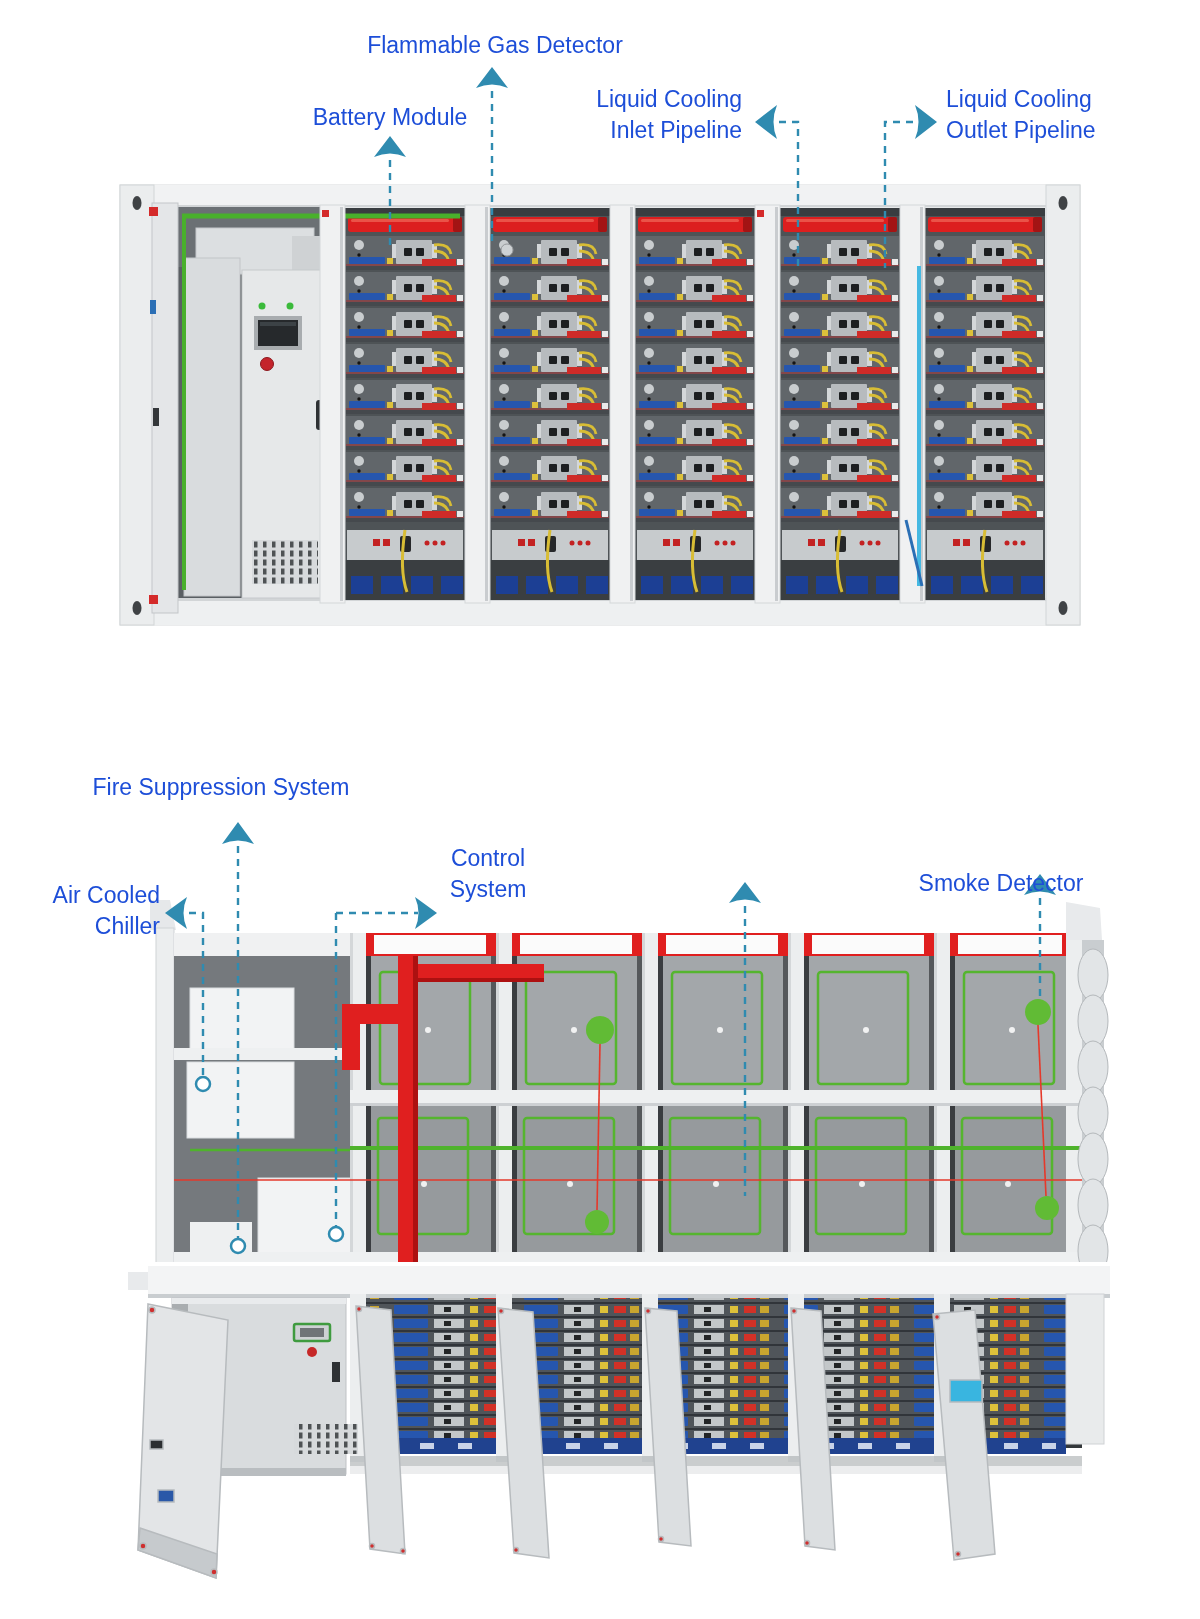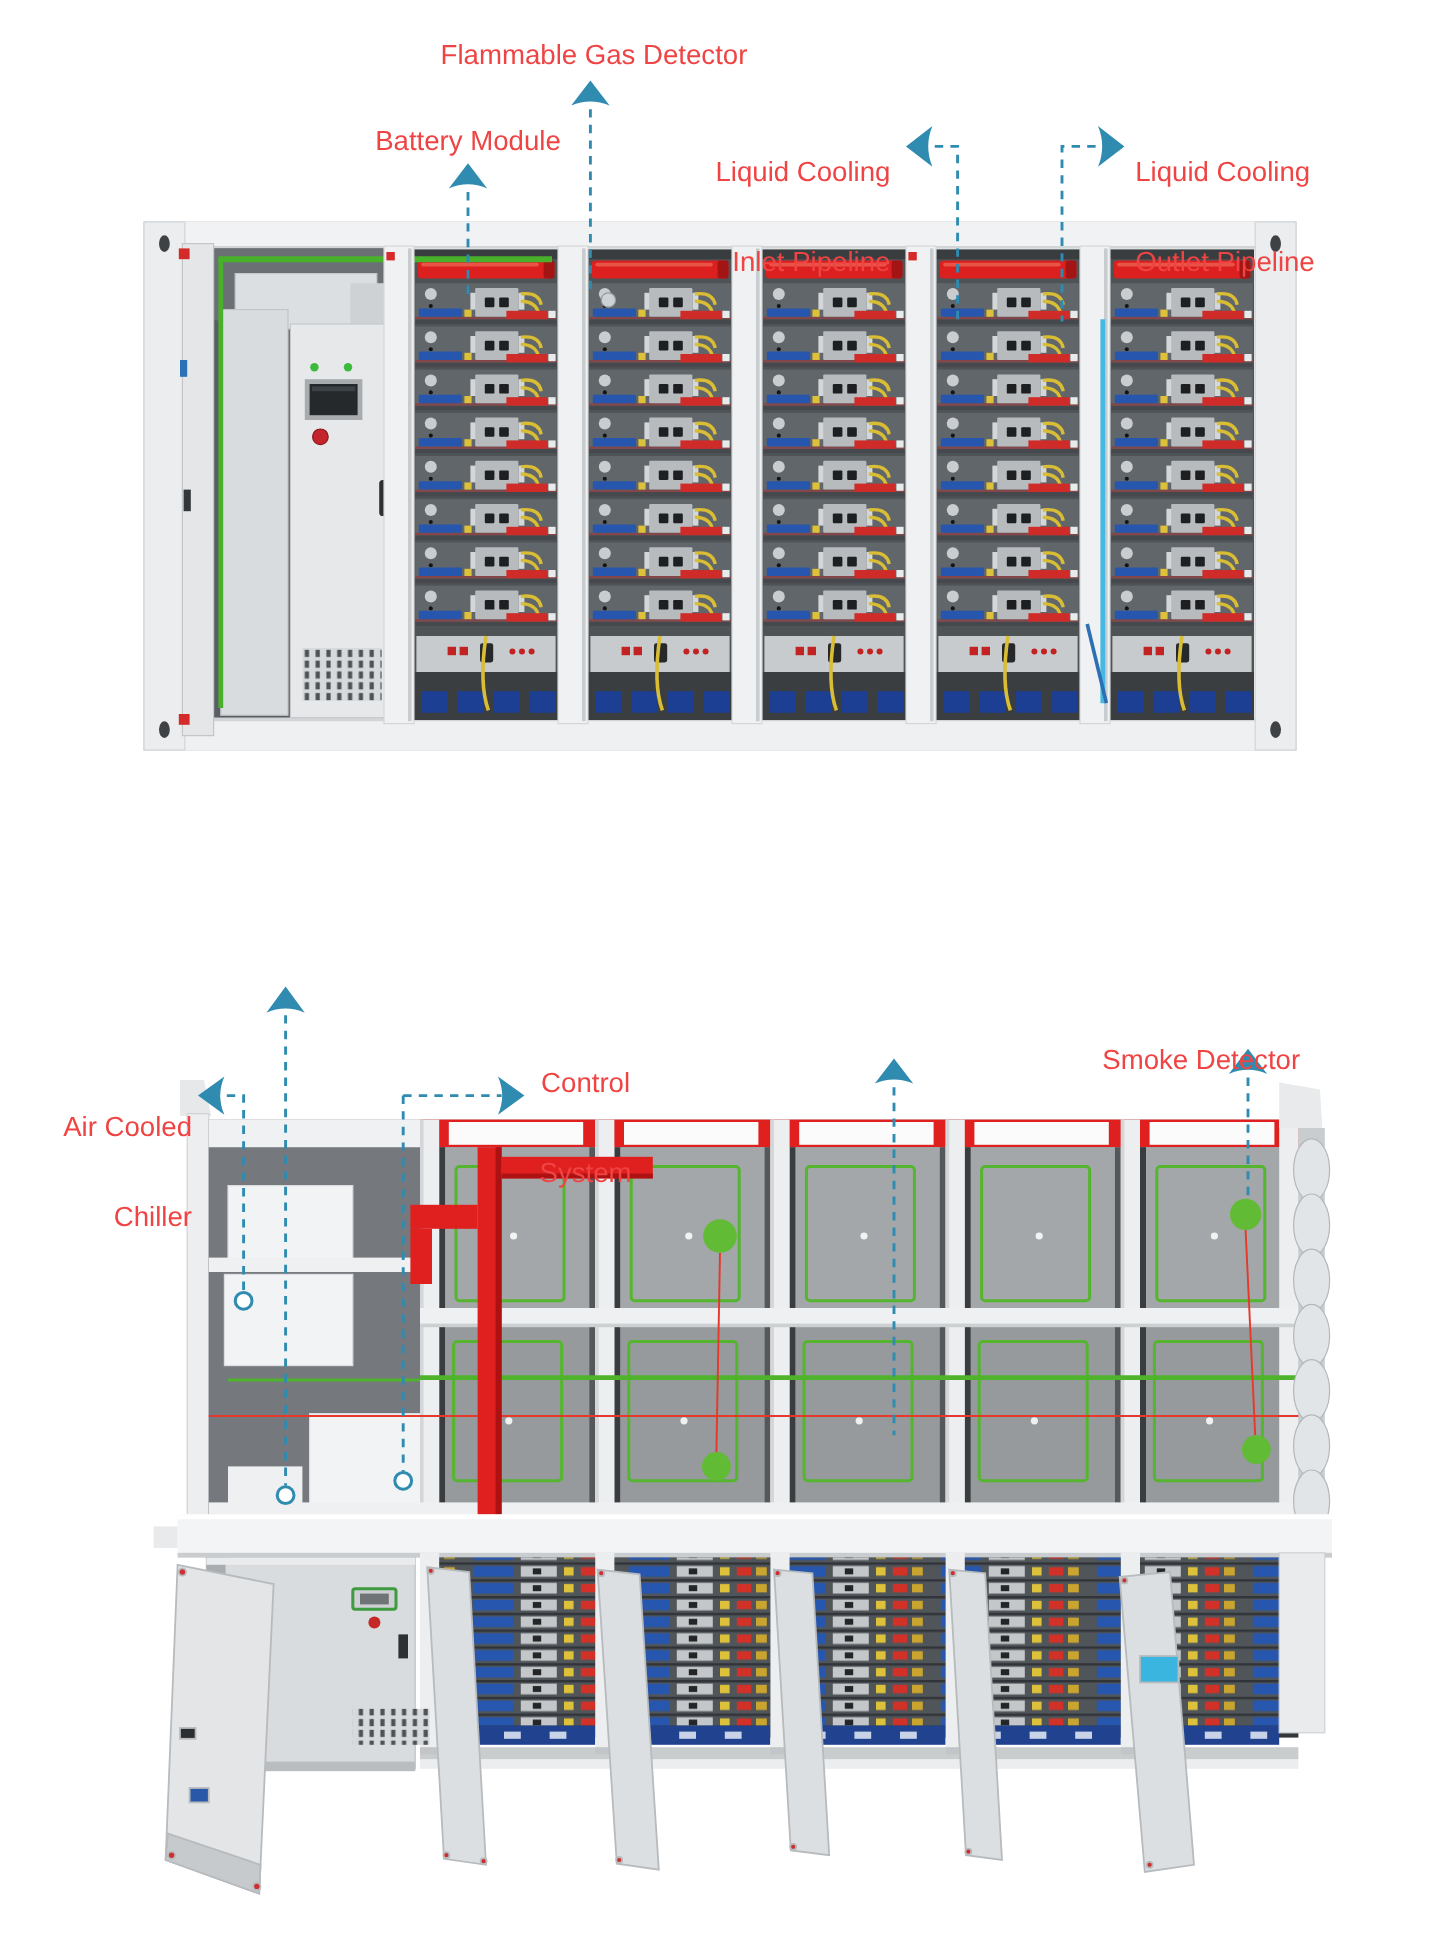--- a/index.html
+++ b/index.html
@@ -1,20 +1,20 @@
 <!DOCTYPE html>
 <html><head>
 <meta charset="utf-8">
 <style>
   html,body{margin:0;padding:0;background:#ffffff;}
   .stage{position:relative;width:1200px;height:1619px;background:#ffffff;overflow:hidden;
          font-family:"Liberation Sans",sans-serif;}
   .stage svg{position:absolute;left:0;top:0;}
-  .lbl{position:absolute;font-size:23px;line-height:31px;color:#ef4444;font-weight:400;}
-  .lbl span{display:block;margin-top:44px;}
+  .lbl{position:absolute;font-size:23px;line-height:31px;color:#1d4ed8;font-weight:400;}
+  .lbl span{display:block;}
   .c{text-align:center;} .r{text-align:right;} .l{text-align:left;}
 </style>
 </head>
 <body>
 
 <div class="stage">
 
 <svg width="1200" height="1619" viewBox="0 0 1200 1619">
   <defs>
 
@@ -404,20 +404,21 @@
 <div class="lbl r" style="left:558px;top:84px;width:184px">
   <span>Liquid Cooling</span>
   <span>Inlet Pipeline</span>
 </div>
 
 <div class="lbl l" style="left:946px;top:84px;width:200px">
   <span>Liquid Cooling</span>
   <span>Outlet Pipeline</span>
 </div>
 
+<div class="lbl c" style="left:61px;top:772px;width:320px">Fire Suppression System</div>
 
 <div class="lbl r" style="left:28px;top:880px;width:132px">
   <span>Air Cooled</span>
   <span>Chiller</span>
 </div>
 
 <div class="lbl c" style="left:433px;top:843px;width:110px">
   <span>Control</span>
   <span>System</span>
 </div>

